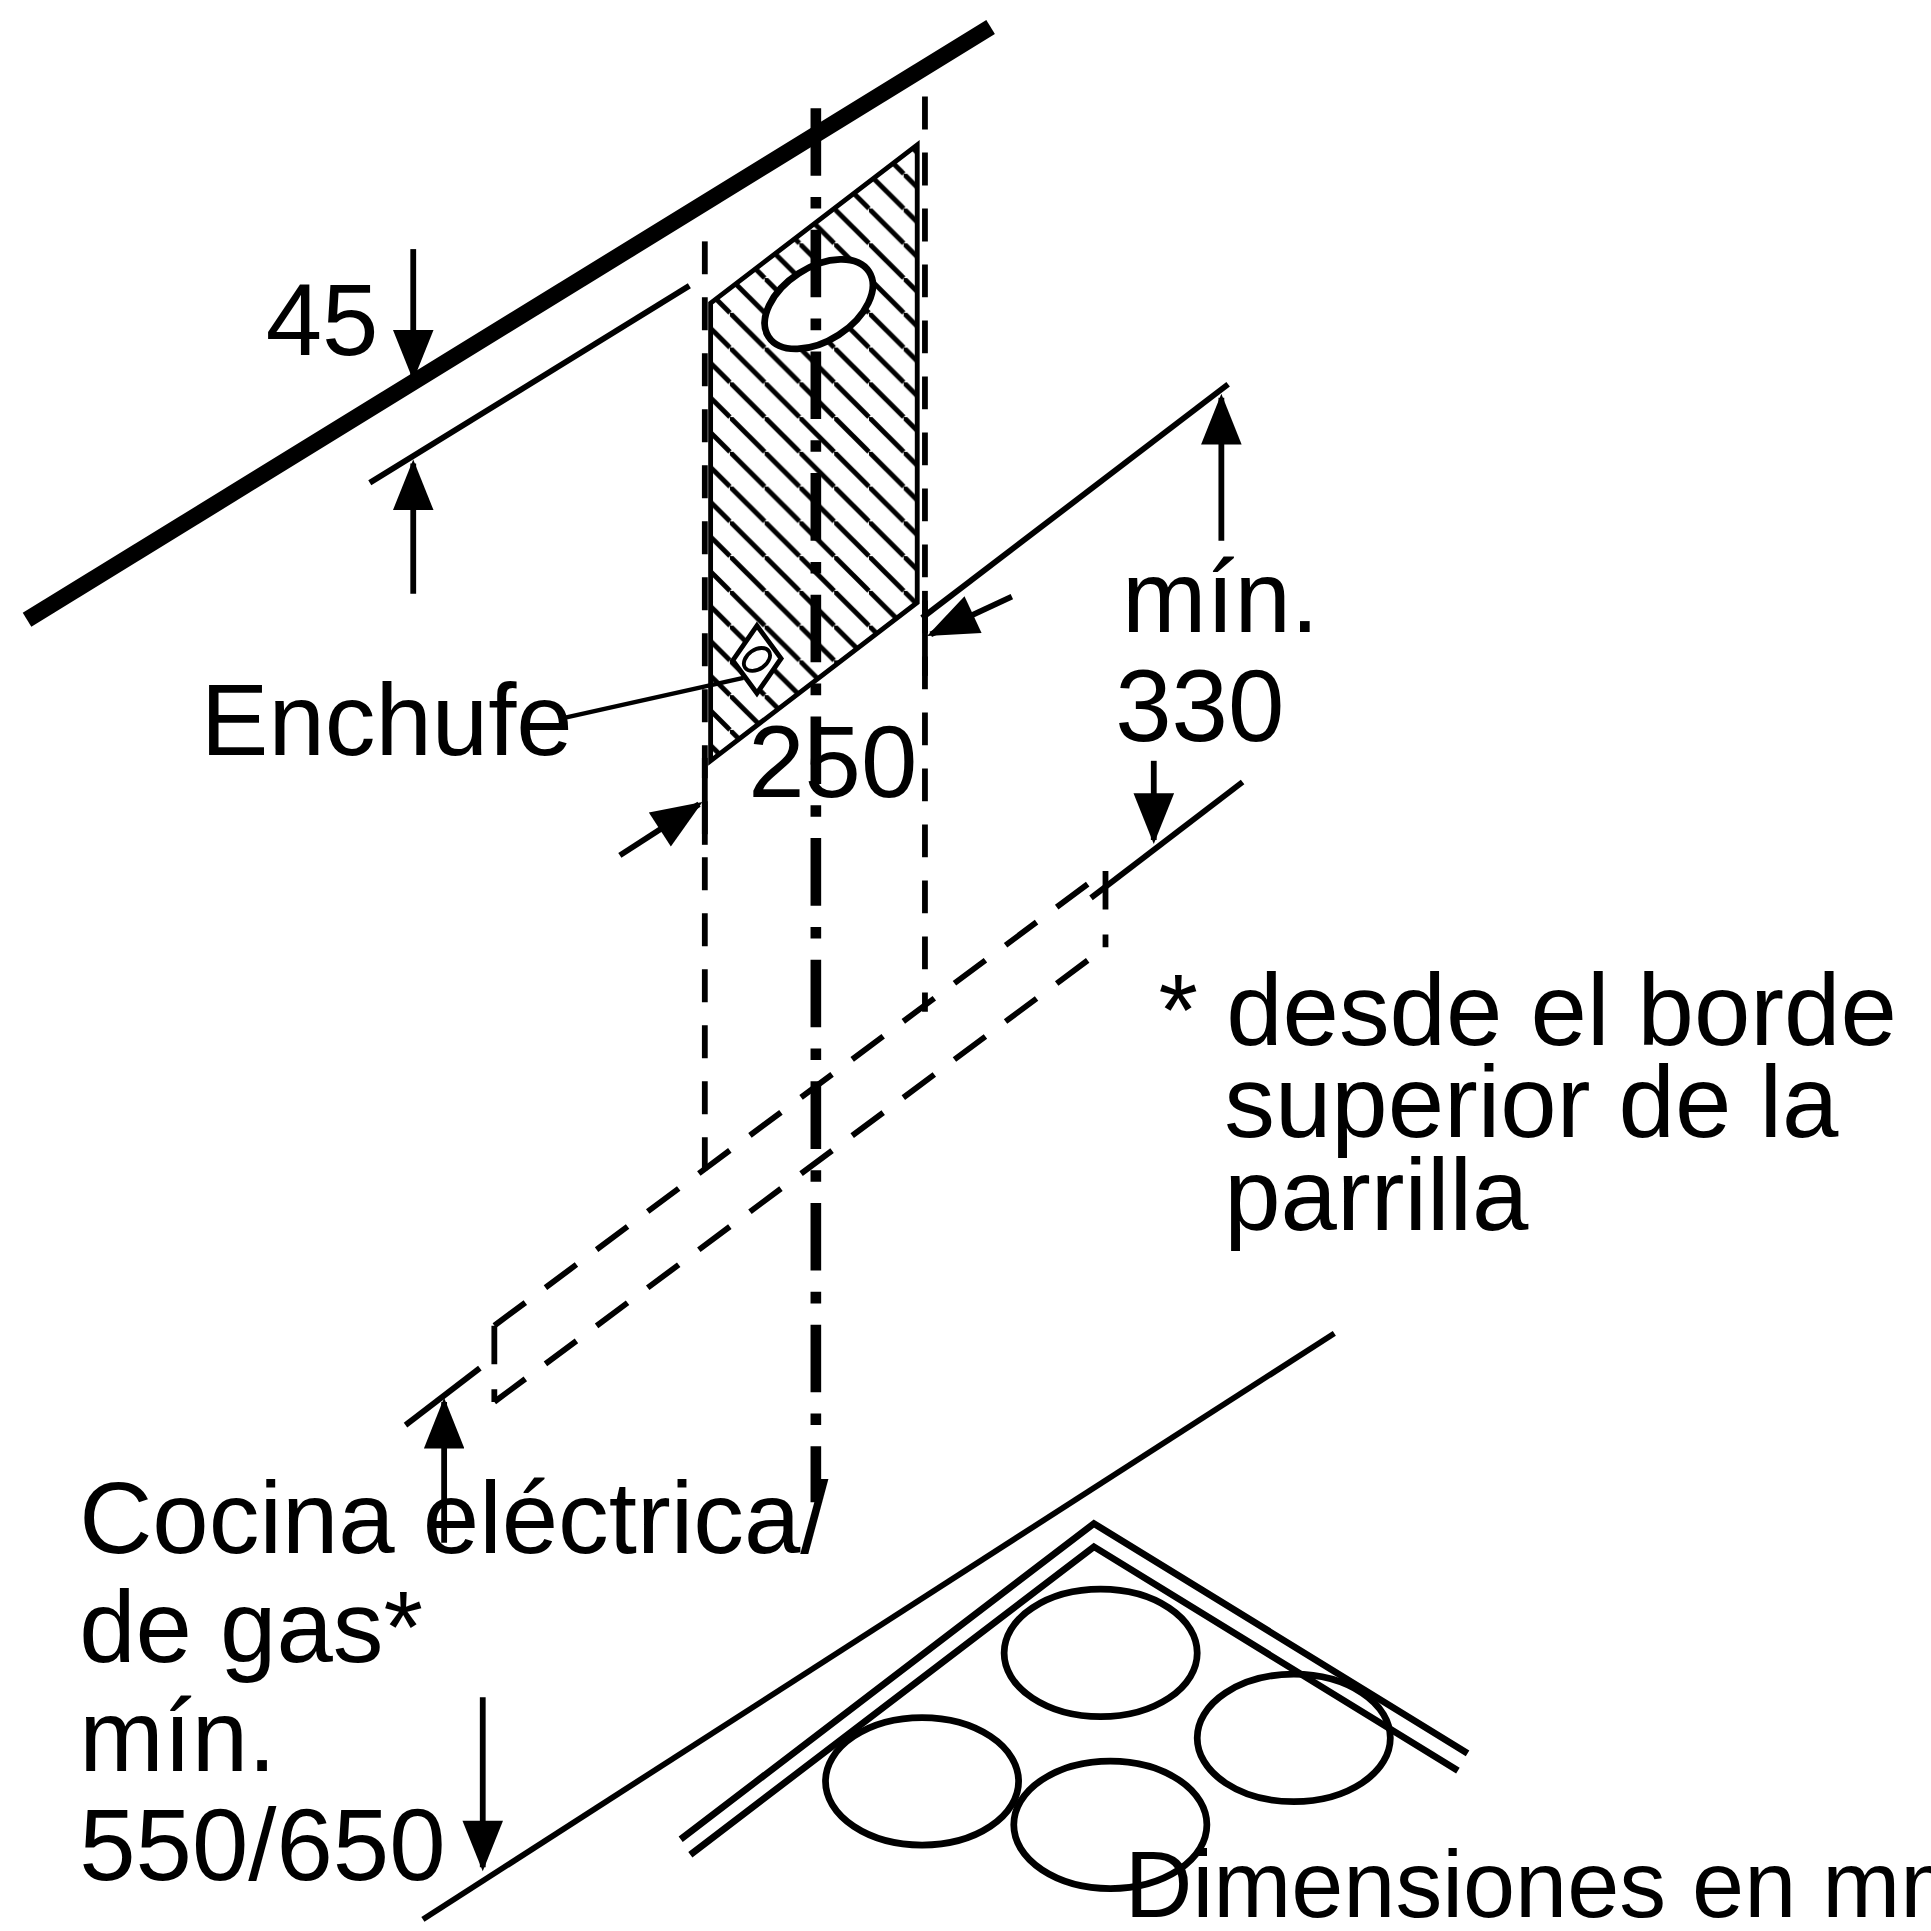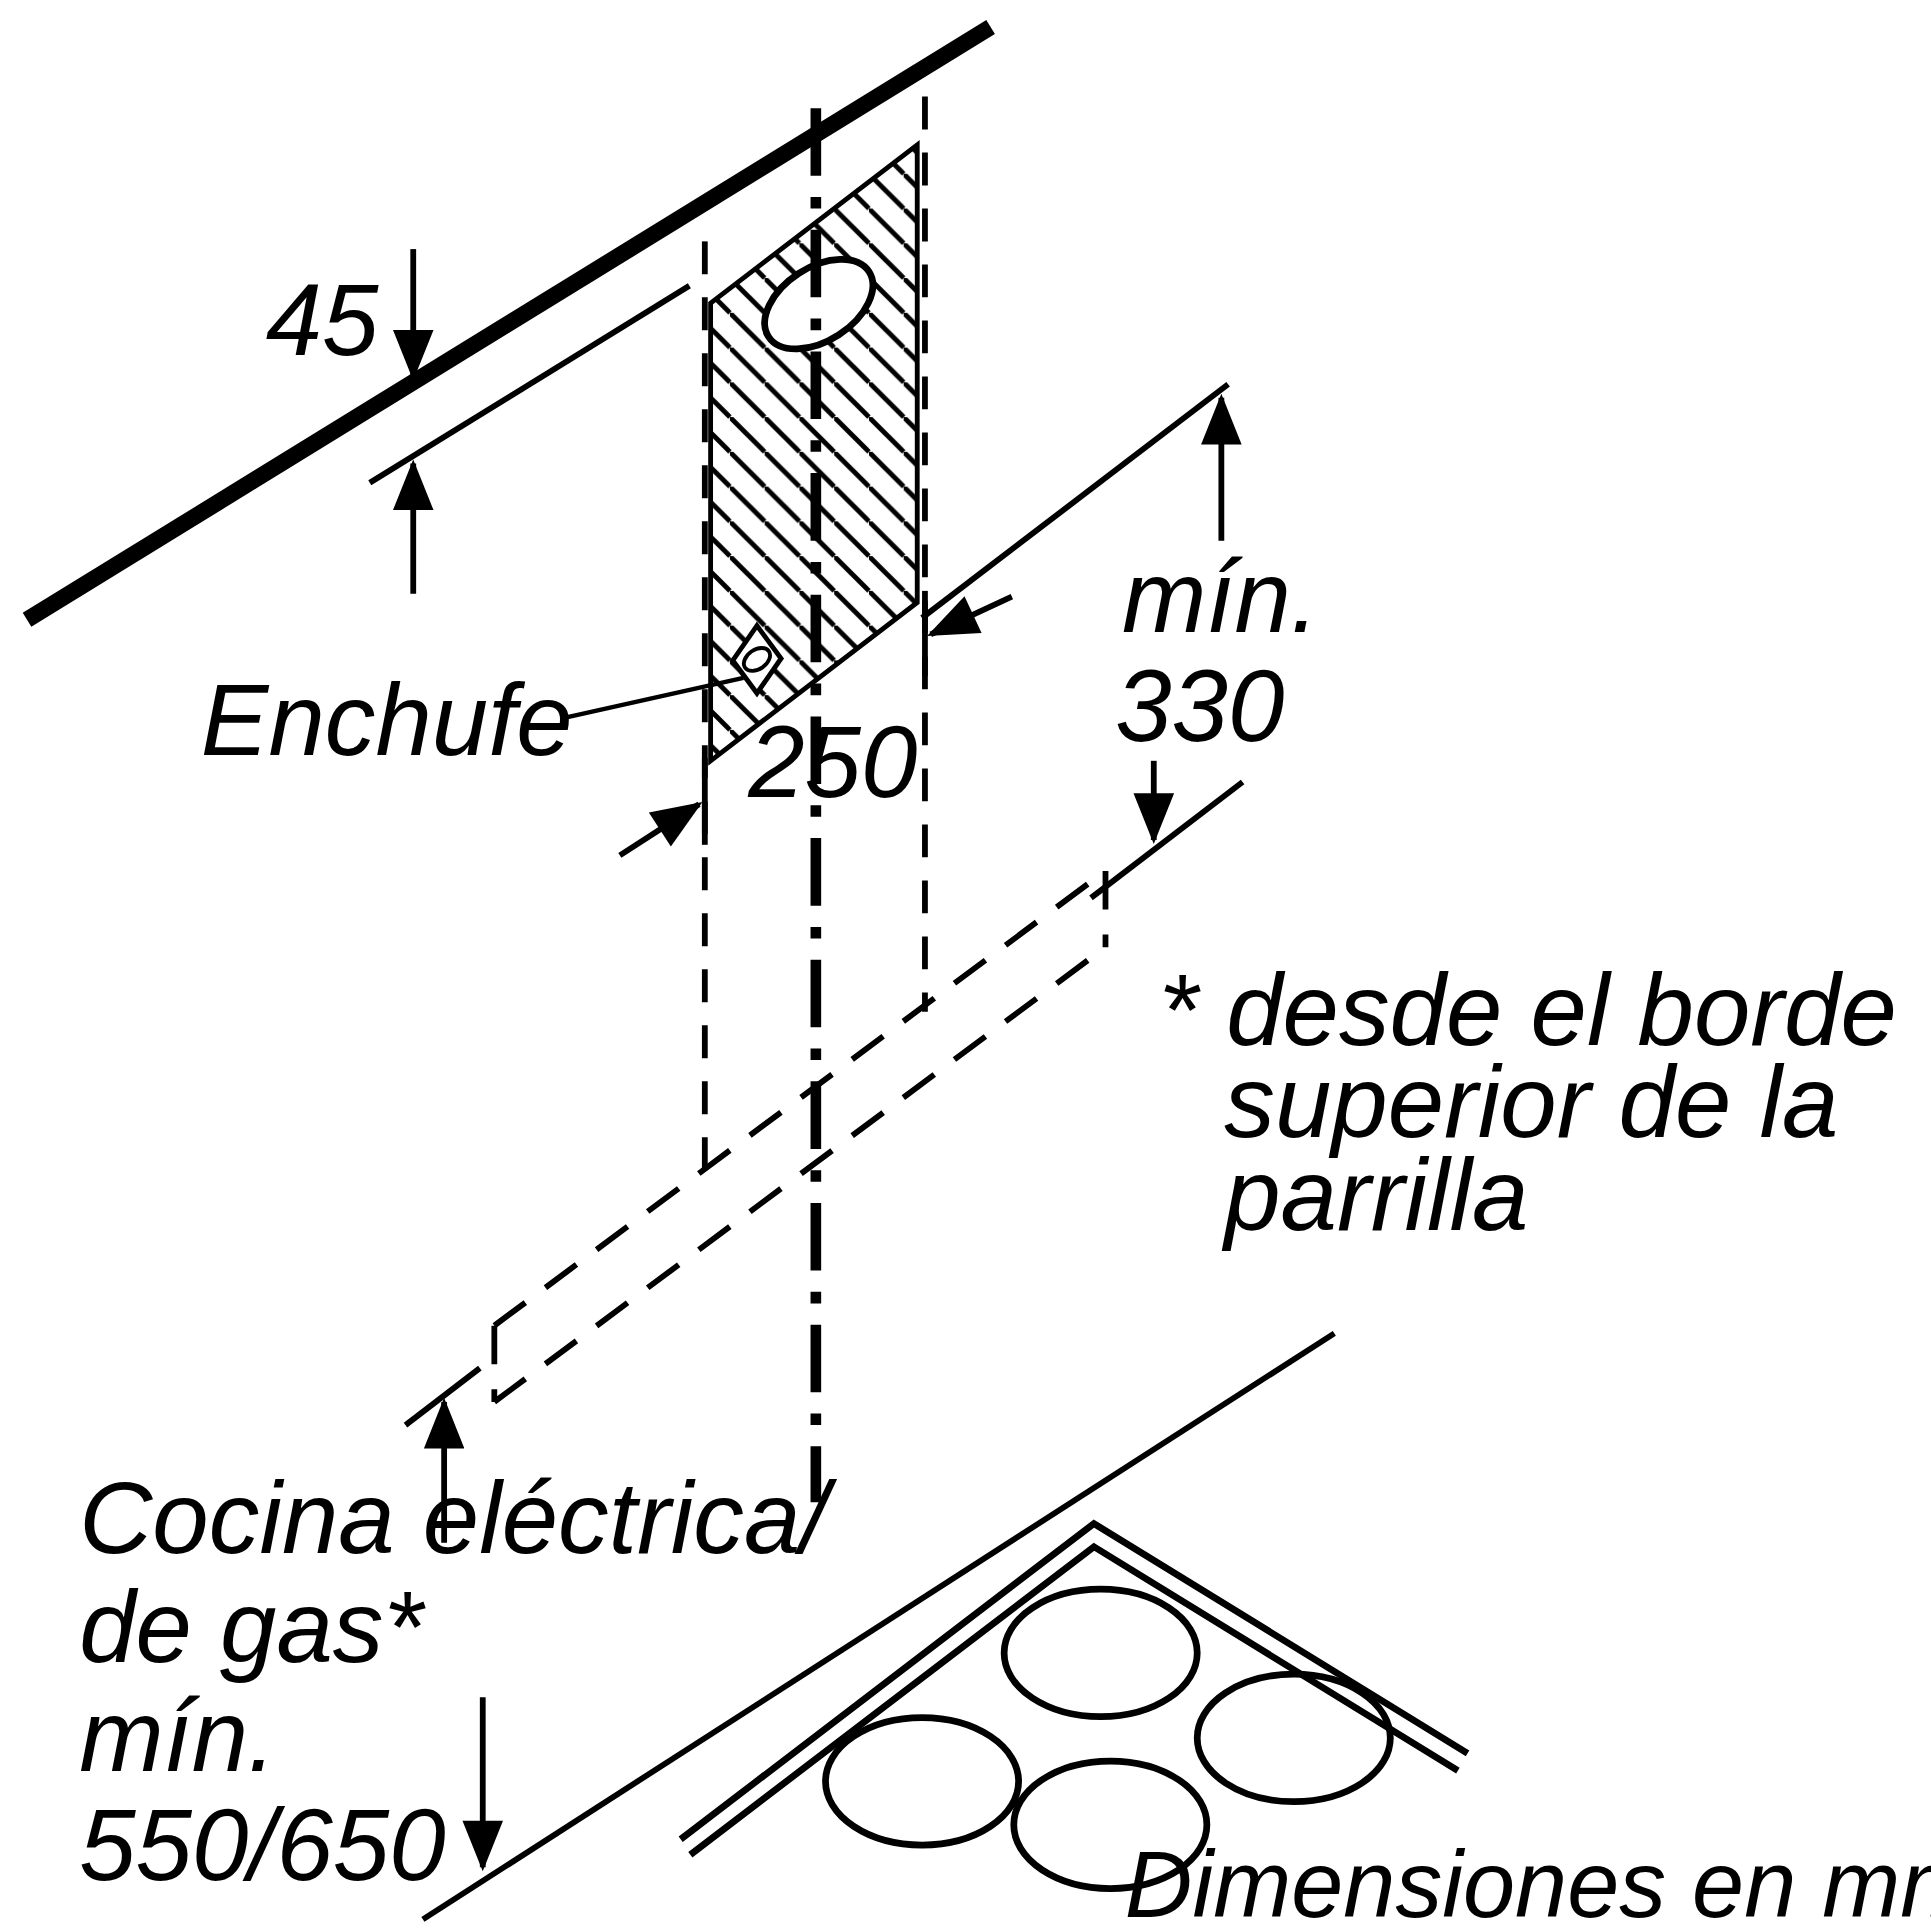--- a/index.html
+++ b/index.html
@@ -6,21 +6,20 @@
     margin: 0;
     padding: 0;
     background: #ffffff;
   }
   .stage {
     width: 100vmin;
     height: 100vmin;
     max-width: 1931px;
     max-height: 1931px;
     margin: 0 auto;
-    font-style: italic;
   }
   svg { display: block; width: 100%; height: 100%; }
   .ink        { stroke: #000; fill: none; }
   .thick      { stroke-width: 17; }
   .thin       { stroke-width: 6; }
   .leader     { stroke-width: 4.5; }
   .dashed     { stroke-width: 6; stroke-dasharray: 34 24; }
   .dashedHood { stroke-width: 6; stroke-dasharray: 40 26; }
   .centerline { stroke-width: 11; stroke-dasharray: 70 22 12 22; }
   .whitefill  { fill: #fff; stroke: #000; }

